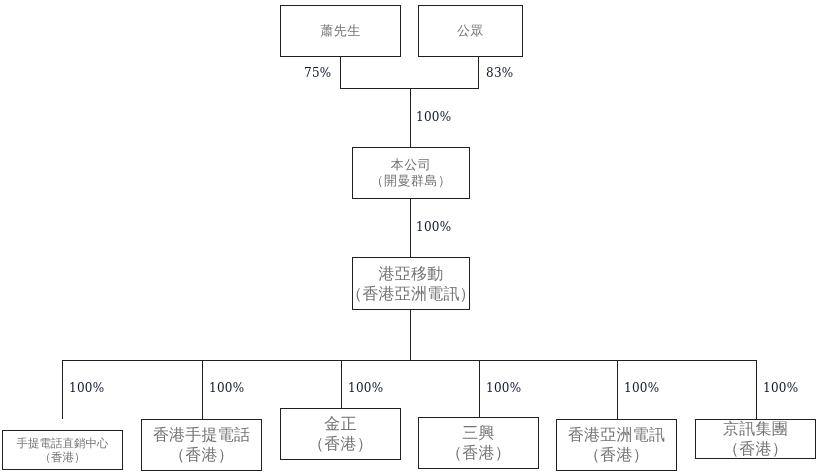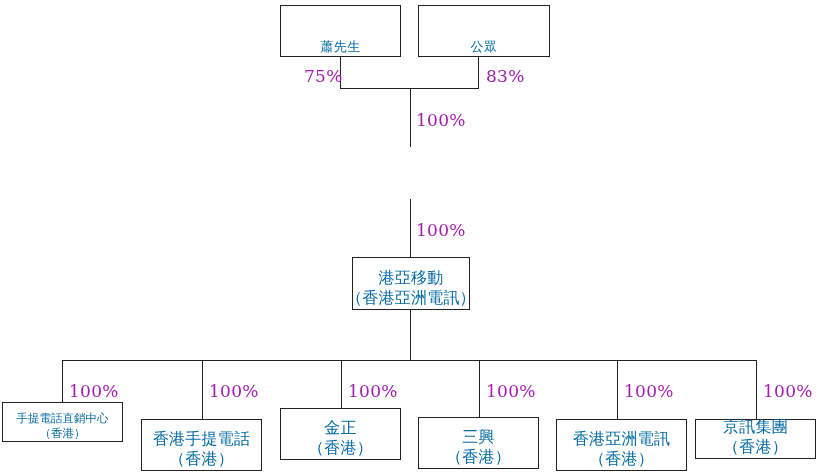--- a/index.html
+++ b/index.html
@@ -18,24 +18,24 @@
     overflow: hidden;
   }
   .node {
     position: absolute;
     box-sizing: border-box;
     border: 1px solid #231f20;
     background: #ffffff;
     display: flex;
     flex-direction: column;
     align-items: center;
-    justify-content: flex-end;
+    justify-content: center;
     text-align: center;
-    color: #0369a1;
-    font-family: Liberation Mono, monospace;
+    color: #737373;
+    font-family: Liberation Sans, sans-serif;
     font-size: 13px;
     line-height: 1.25;
     letter-spacing: 0.5px;
   }
   .node .line1 { display: block; white-space: nowrap; }
   .node .line2 { display: block; white-space: nowrap; }
   .node.small { font-size: 16px; letter-spacing: 0.2px; }
   .node.xsmall { font-size: 11.5px; letter-spacing: 0px; }
 
   .vline {
@@ -43,52 +43,56 @@
     width: 1px;
     background: #231f20;
   }
   .hline {
     position: absolute;
     height: 1px;
     background: #231f20;
   }
   .pct {
     position: absolute;
-    color: #a21caf;
+    color: #0f172a;
     font-family: "DejaVu Serif", "Liberation Serif", serif;
-    font-size: 17px;
+    font-size: 12px;
     white-space: nowrap;
     letter-spacing: 0.3px;
   }
 </style>
 </head>
 <body>
 
 <div id="chart">
 
   <div class="node" style="left:280px; top:5px; width:121px; height:52px;">
     <span class="line1">蕭先生</span>
   </div>
 
-  <div class="node" style="left:418px; top:5px; width:132px; height:52px;">
+  <div class="node" style="left:418px; top:5px; width:105px; height:52px;">
     <span class="line1">公眾</span>
   </div>
 
   <div class="vline" style="left:340px; top:57px; height:31px;"></div>
 
   <div class="vline" style="left:478px; top:57px; height:31px;"></div>
 
   <div class="hline" style="left:340px; top:88px; width:139px;"></div>
 
   <div class="vline" style="left:410px; top:88px; height:59px;"></div>
 
   <div class="pct" style="left:304px; top:66px;">75%</div>
   <div class="pct" style="left:486px; top:66px;">83%</div>
   <div class="pct" style="left:416px; top:110px;">100%</div>
 
+  <div class="node" style="left:352px; top:147px; width:118px; height:52px;">
+    <span class="line1">本公司</span>
+    <span class="line2">（開曼群島）</span>
+  </div>
 
   <div class="vline" style="left:410px; top:199px; height:58px;"></div>
   <div class="pct" style="left:416px; top:220px;">100%</div>
 
   <div class="node small" style="left:352px; top:257px; width:118px; height:53px;">
     <span class="line1">港亞移動</span>
     <span class="line2">（香港亞洲電訊）</span>
   </div>
 
   <div class="vline" style="left:410px; top:310px; height:50px;"></div>
@@ -101,41 +105,41 @@
   <div class="vline" style="left:617px; top:360px; height:59px;"></div>
   <div class="vline" style="left:756px; top:360px; height:59px;"></div>
 
   <div class="pct" style="left:69px; top:381px;">100%</div>
   <div class="pct" style="left:209px; top:381px;">100%</div>
   <div class="pct" style="left:348px; top:381px;">100%</div>
   <div class="pct" style="left:486px; top:381px;">100%</div>
   <div class="pct" style="left:624px; top:381px;">100%</div>
   <div class="pct" style="left:763px; top:381px;">100%</div>
 
-  <div class="node xsmall" style="left:2px; top:402px; width:121px; height:40px;">
+  <div class="node xsmall" style="left:2px; top:430px; width:121px; height:40px;">
     <span class="line1">手提電話直銷中心</span>
     <span class="line2">（香港）</span>
   </div>
 
   <div class="node small" style="left:141px; top:419px; width:121px; height:52px;">
     <span class="line1">香港手提電話</span>
     <span class="line2">（香港）</span>
   </div>
 
   <div class="node small" style="left:280px; top:408px; width:121px; height:52px;">
     <span class="line1">金正</span>
     <span class="line2">（香港）</span>
   </div>
 
   <div class="node small" style="left:418px; top:417px; width:121px; height:52px;">
     <span class="line1">三興</span>
     <span class="line2">（香港）</span>
   </div>
 
-  <div class="node small" style="left:556px; top:419px; width:131px; height:52px;">
+  <div class="node small" style="left:556px; top:419px; width:121px; height:52px;">
     <span class="line1">香港亞洲電訊</span>
     <span class="line2">（香港）</span>
   </div>
 
   <div class="node small" style="left:695px; top:419px; width:121px; height:40px;">
     <span class="line1">京訊集團</span>
     <span class="line2">（香港）</span>
   </div>
 
 </div>

